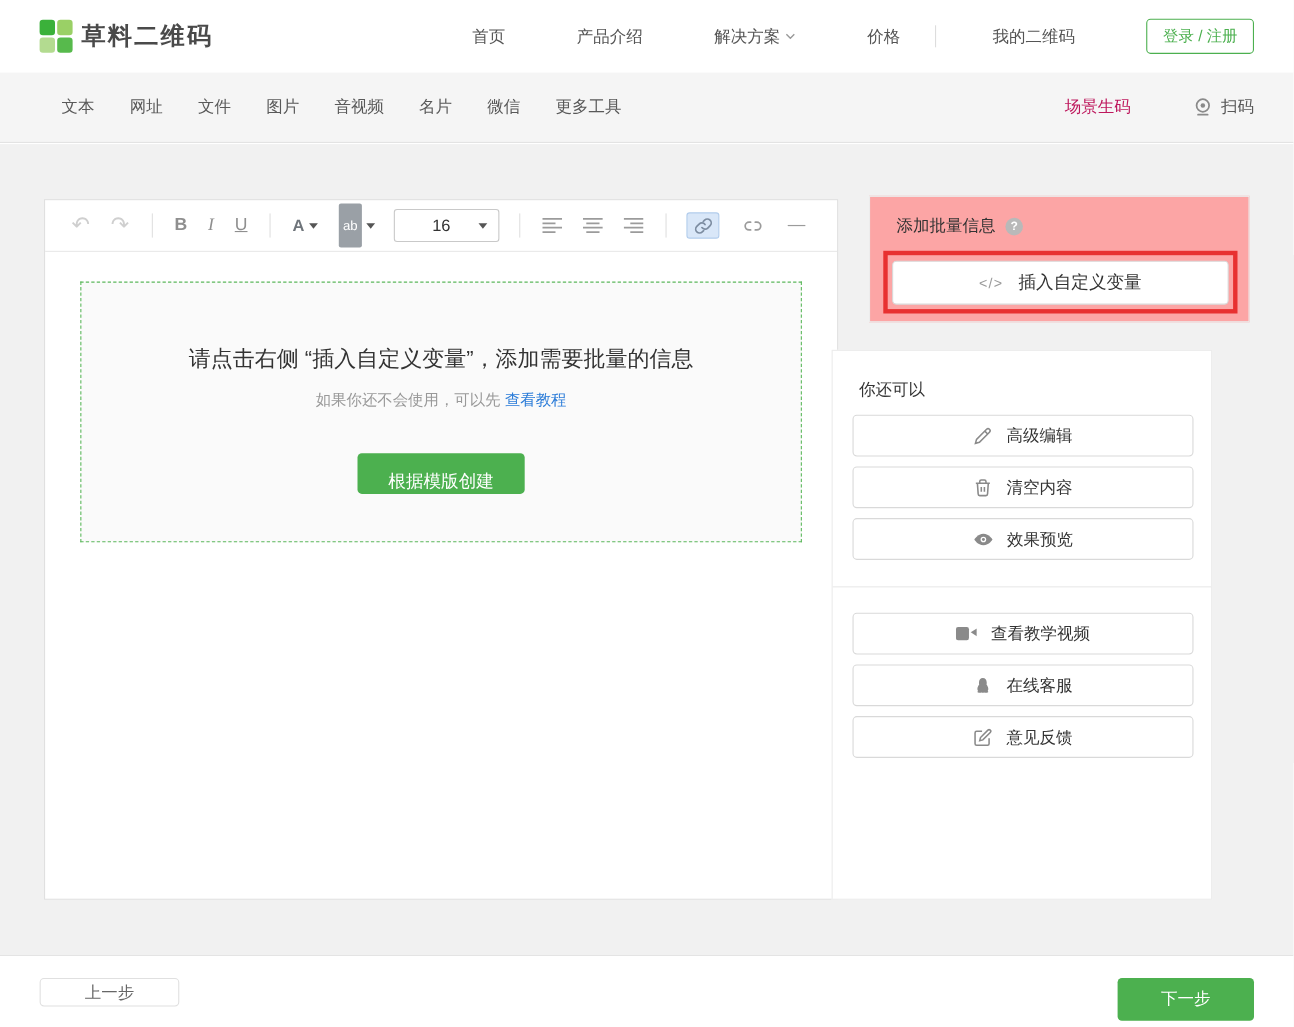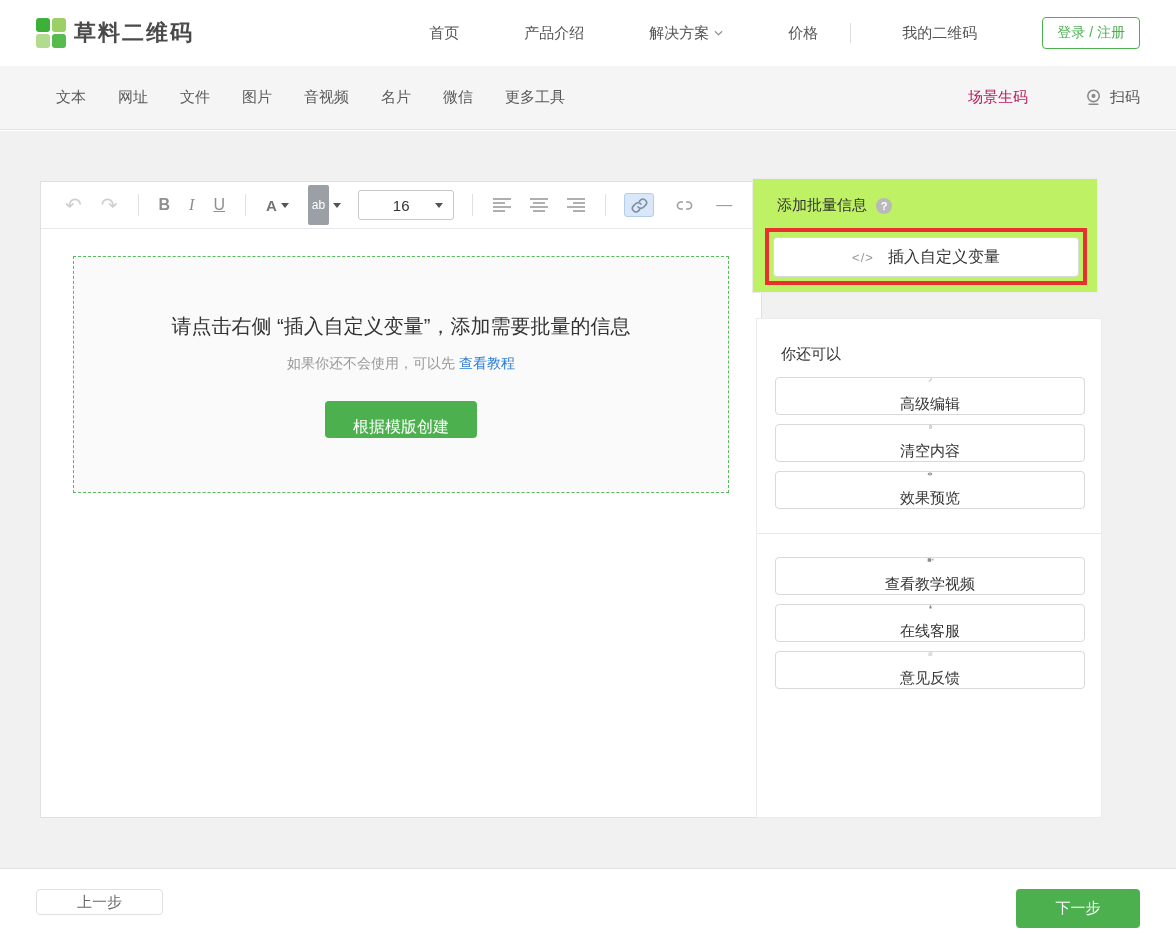--- a/index.html
+++ b/index.html
@@ -50,34 +50,34 @@
   .icon-align { display:block; }
   .link-btn { width:30px; height:24px; border-radius:3px; display:flex; align-items:center; justify-content:center; border:1px solid transparent; background:none; cursor:pointer; }
   .link-btn.active { background:#d9e7f8; border-color:#b3cdec; }
   .hr-glyph { font-size:16px; color:#9b9b9b; }
 
   .editor-body { padding:27px 32px; }
   .placeholder-box { height:237px; background:#fafafa; border:1px dashed #5cb85c; display:flex; flex-direction:column; align-items:center; padding-top:56px; }
   .hint-line1 { font-size:20px; color:#333; }
   .hint-line2 { margin-top:15px; font-size:14px; color:#999; }
   .hint-line2 a { color:#2b7cd8; text-decoration:none; cursor:pointer; margin-left:4px; }
-  .tpl-btn { margin-top:28px; height:37px; padding:16px 28px; background:#4cb04f; color:#fff; font-size:16px; border:none; border-radius:4px; cursor:pointer; font-family:inherit;text-align:right; }
-
-  
-  .side-card1 { position:absolute; left:752px; top:47px; width:346px; height:115px; background:#bef264; border:1px solid #ececec; }
+  .tpl-btn { margin-top:39px; height:37px; padding:16px 28px; background:#4cb04f; color:#fff; font-size:16px; border:none; border-radius:4px; cursor:pointer; font-family:inherit;text-align:right; }
+
+  
+  .side-card1 { position:absolute; left:790px; top:47px; width:346px; height:115px; background:#fca5a5; border:1px solid #ececec; }
   .side-card1-title { display:flex; align-items:center; gap:9px; margin:17px 0 0 24px; font-size:15px; color:#333; }
   .help-dot { width:16px; height:16px; border-radius:50%; background:#b9b9b9; color:#fff; font-size:11px; font-weight:bold; display:flex; align-items:center; justify-content:center; cursor:pointer; }
   .annotation-box { position:absolute; left:12px; top:49px; width:322px; height:57px; border:4px solid #e83030; pointer-events:none; }
   .insert-btn { position:absolute; left:20px; top:58px; width:306px; height:40px; background:#fff; border:1px solid #d9d9d9; border-radius:4px; display:flex; align-items:center; justify-content:center; gap:14px; cursor:pointer; font-family:inherit; }
   .code-glyph { font-size:13px; color:#9a9a9a; letter-spacing:1px; }
   .insert-label { font-size:16px; color:#333; }
 
   .side-card2 { position:absolute; left:756px; top:187px; width:346px; height:500px; background:#fff; border:1px solid #ececec; }
   .side-card2-title { margin:26px 0 0 24px; font-size:15px; color:#333; }
-  .action-btn { position:absolute; left:18px; width:310px; height:38px; background:#fff; border:1px solid #d9d9d9; border-radius:4px; display:flex; align-items:center; justify-content:center; gap:13px; cursor:pointer; font-family:inherit; font-size:15px; color:#333;flex-direction:column; }
+  .action-btn { position:absolute; left:18px; width:310px; height:38px; background:#fff; border:1px solid #d9d9d9; border-radius:4px; display:flex; align-items:center; justify-content:center; gap:13px; cursor:pointer; font-family:inherit; font-size:15px; color:#333; }
   .side-divider { position:absolute; left:0; top:214px; width:100%; height:1px; background:#e8e8e8; }
 
   
   .footer { position:absolute; left:0; top:868px; width:1176px; height:66px; background:#fff; border-top:1px solid #e2e2e2; }
   .prev-btn { position:absolute; left:36px; top:20px; width:127px; height:26px; background:#fff; border:1px solid #e0e0e0; border-radius:4px; font-size:15px; color:#666; cursor:pointer; font-family:inherit; }
   .next-btn { position:absolute; right:36px; top:20px; width:124px; height:39px; background:#4cb04f; border:none; border-radius:4px; font-size:15px; color:#fff; cursor:pointer; font-family:inherit; }
 
   svg { display:block; }
 </style>
 </head>

